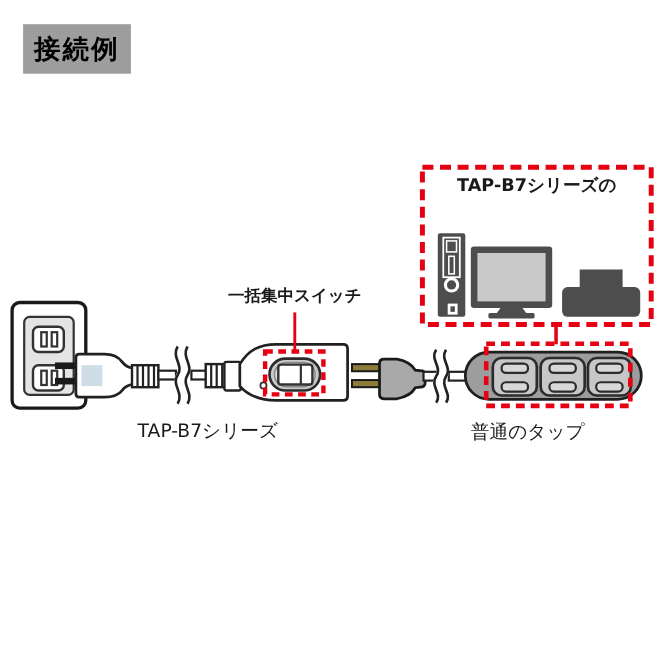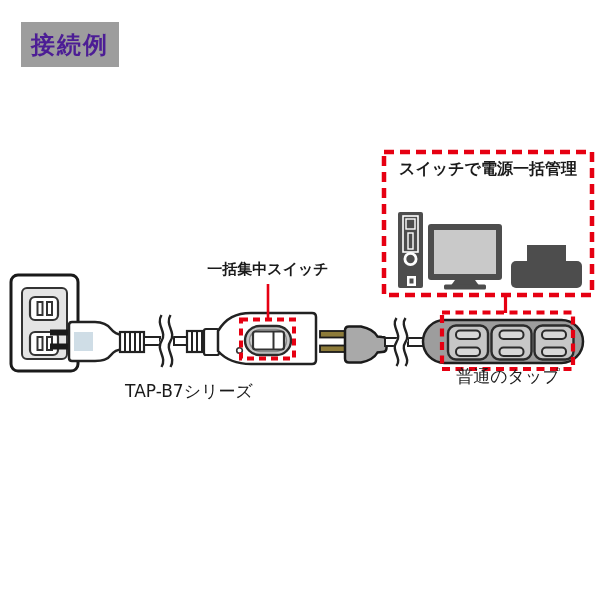--- a/index.html
+++ b/index.html
@@ -5,36 +5,36 @@
   html,body{margin:0;padding:0;}
   body{
     width:600px;height:600px;position:relative;overflow:hidden;
     background:#ffffff;
     font-family:"DejaVu Sans","Liberation Sans",sans-serif;
     color:#1a1a1a;
   }
   .abs{position:absolute;}
   #badge{
     left:21px;top:22px;width:98px;height:45px;
-    background:#9d9d9d;color:#4c1d95;
+    background:#9d9d9d;color:#000000;
     font-size:24px;font-weight:bold;letter-spacing:2px;
     display:flex;align-items:center;justify-content:center;
   }
   #art{left:0;top:0;width:600px;height:600px;}
   .lbl{white-space:nowrap;}
   #switch-label{
     left:190px;top:260px;width:156px;text-align:center;
     font-size:15px;font-weight:bold;
   }
   #tapb7-label{
     left:109px;top:380px;width:160px;text-align:center;
     font-size:17px;font-weight:500;
   }
   #ordinary-label{
-    left:428px;top:365px;width:160px;text-align:center;
+    left:428px;top:381px;width:160px;
     font-size:17px;font-weight:500;
   }
   #callout-text{
     left:384px;top:158px;width:208px;text-align:center;
     font-size:16px;font-weight:bold;line-height:21px;
   }
 </style>
 </head>
 <body>
 
@@ -158,18 +158,18 @@
     </g>
 
     <g fill="#4d4d4d">
       <rect x="527" y="245" width="39" height="19"></rect>
       <rect x="511" y="261" width="71" height="27" rx="5"></rect>
     </g>
   </g>
 </svg>
 
 <div id="callout-text" class="abs">
-  <div>スイッチで電源一括管理</div>
+  <div>TAP-B7シリーズの</div>
 </div>
 
 <div id="switch-label" class="abs lbl">一括集中スイッチ</div>
 <div id="tapb7-label" class="abs lbl">TAP-B7シリーズ</div>
 <div id="ordinary-label" class="abs lbl">普通のタップ</div>
 
 </body></html>

